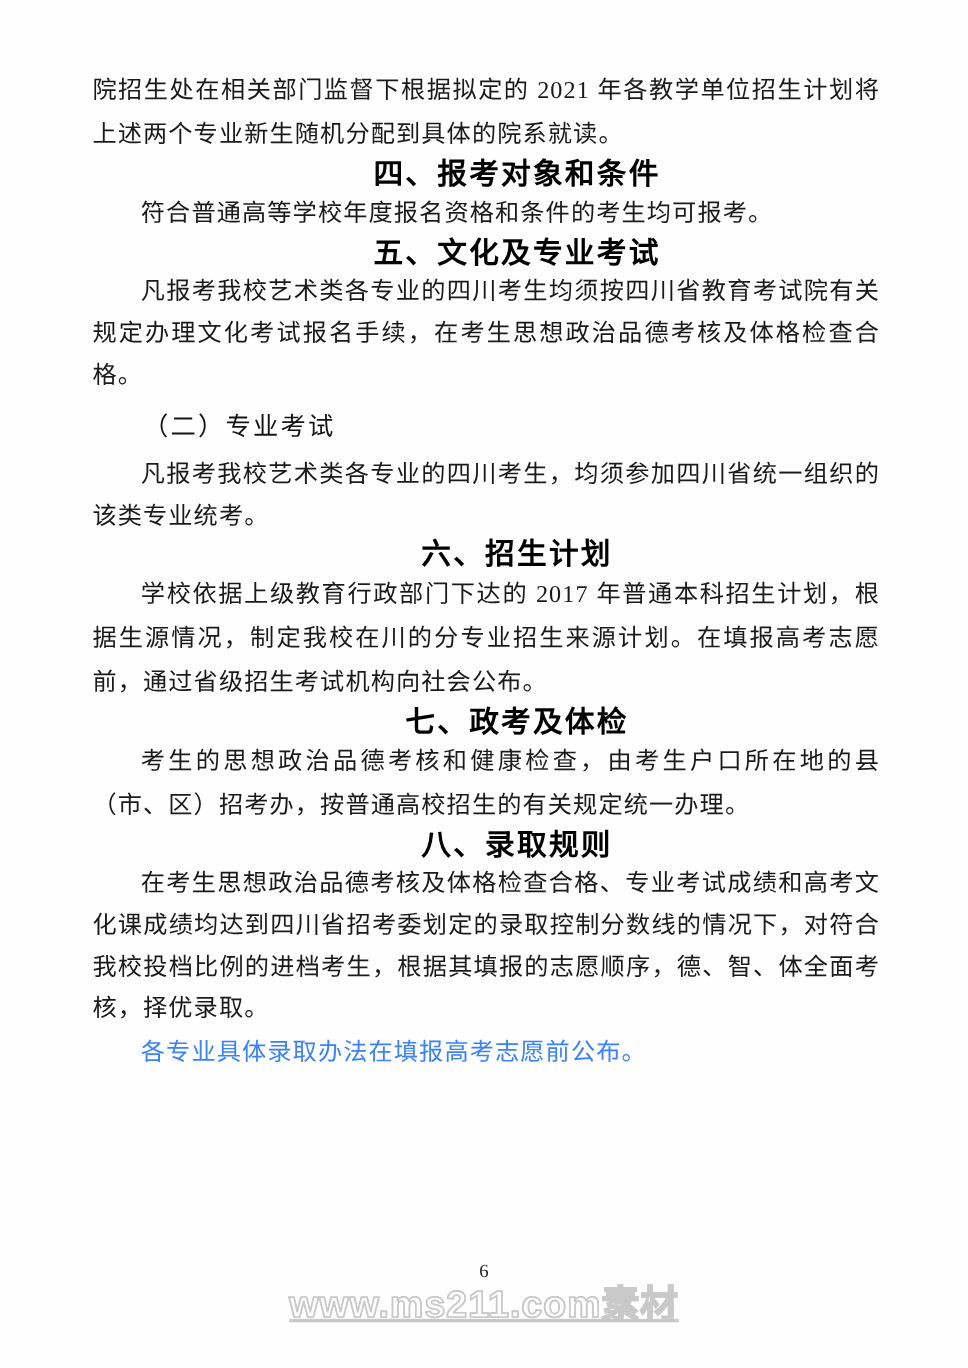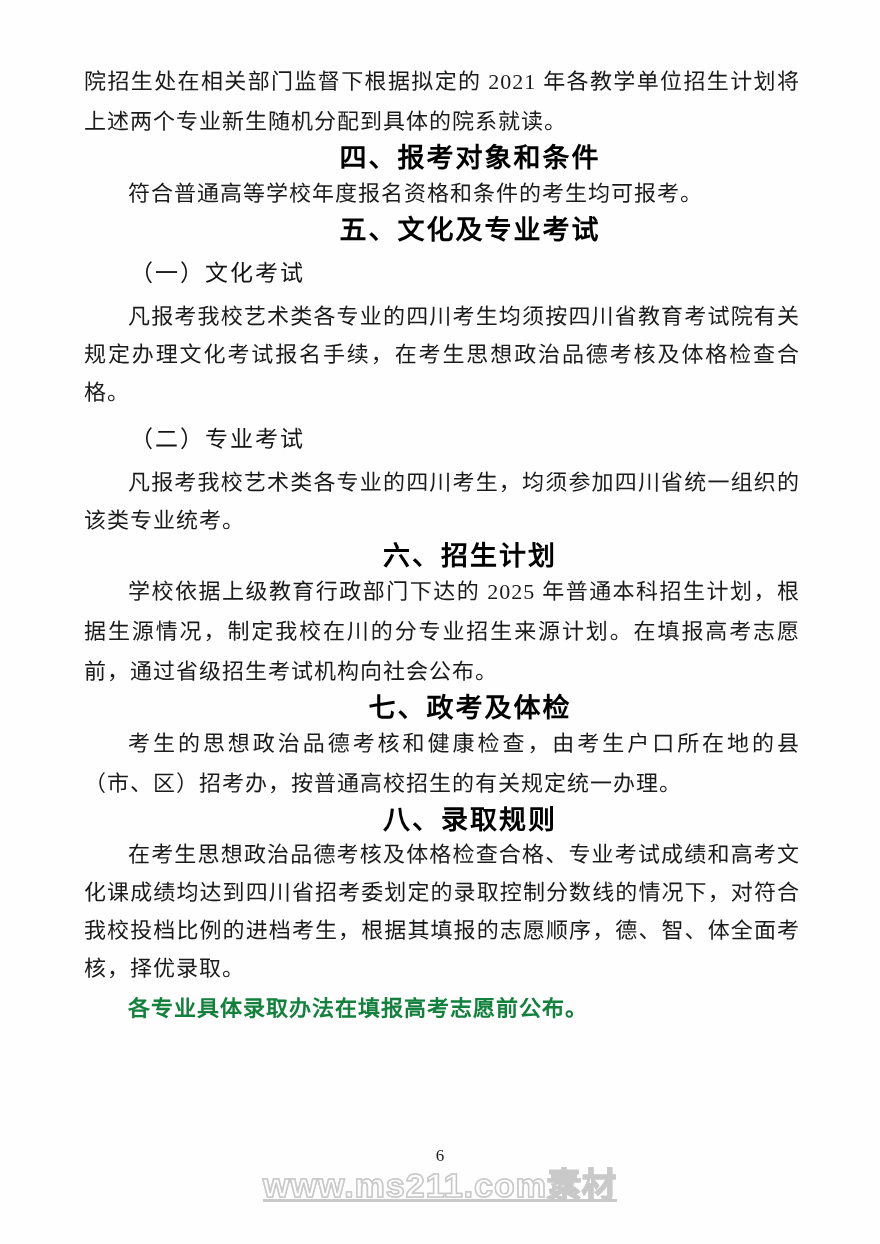--- a/index.html
+++ b/index.html
@@ -52,22 +52,22 @@
     margin: 8px 0 4px 0;
     padding-left: 46px;
     font-size: 23px;
     font-weight: 400;
     line-height: 40px;
     letter-spacing: 2px;
     color: #141414;
   }
   p.tight { line-height: 38px; }
   p.emphasis {
-    color: #15803d;
-    font-weight: bold;
+    color: #3b82f6;
+    font-weight: normal;
     line-height: 38px;
     margin-top: 2px;
   }
   .page-number {
     position: absolute;
     top: 1146px;
     left: 0;
     width: 100%;
     text-align: center;
     font-size: 17px;
@@ -96,28 +96,27 @@
 <div class="page">
   <div class="content">
 
     <p class="body no-indent">院招生处在相关部门监督下根据拟定的 2021 年各教学单位招生计划将上述两个专业新生随机分配到具体的院系就读。</p>
 
     <h2 class="sec sec-4">四、报考对象和条件</h2>
     <p class="body">符合普通高等学校年度报名资格和条件的考生均可报考。</p>
 
     <h2 class="sec sec-5">五、文化及专业考试</h2>
 
-    <h3 class="sub">（一）文化考试</h3>
     <p class="body tight">凡报考我校艺术类各专业的四川考生均须按四川省教育考试院有关规定办理文化考试报名手续，在考生思想政治品德考核及体格检查合格。</p>
 
     <h3 class="sub">（二）专业考试</h3>
     <p class="body tight">凡报考我校艺术类各专业的四川考生，均须参加四川省统一组织的该类专业统考。</p>
 
     <h2 class="sec sec-6">六、招生计划</h2>
-    <p class="body">学校依据上级教育行政部门下达的 2025 年普通本科招生计划，根据生源情况，制定我校在川的分专业招生来源计划。在填报高考志愿前，通过省级招生考试机构向社会公布。</p>
+    <p class="body">学校依据上级教育行政部门下达的 2017 年普通本科招生计划，根据生源情况，制定我校在川的分专业招生来源计划。在填报高考志愿前，通过省级招生考试机构向社会公布。</p>
 
     <h2 class="sec sec-7">七、政考及体检</h2>
     <p class="body">考生的思想政治品德考核和健康检查，由考生户口所在地的县（市、区）招考办，按普通高校招生的有关规定统一办理。</p>
 
     <h2 class="sec sec-8">八、录取规则</h2>
     <p class="body tight">在考生思想政治品德考核及体格检查合格、专业考试成绩和高考文化课成绩均达到四川省招考委划定的录取控制分数线的情况下，对符合我校投档比例的进档考生，根据其填报的志愿顺序，德、智、体全面考核，择优录取。</p>
     <p class="body emphasis">各专业具体录取办法在填报高考志愿前公布。</p>
 
   </div>
 

